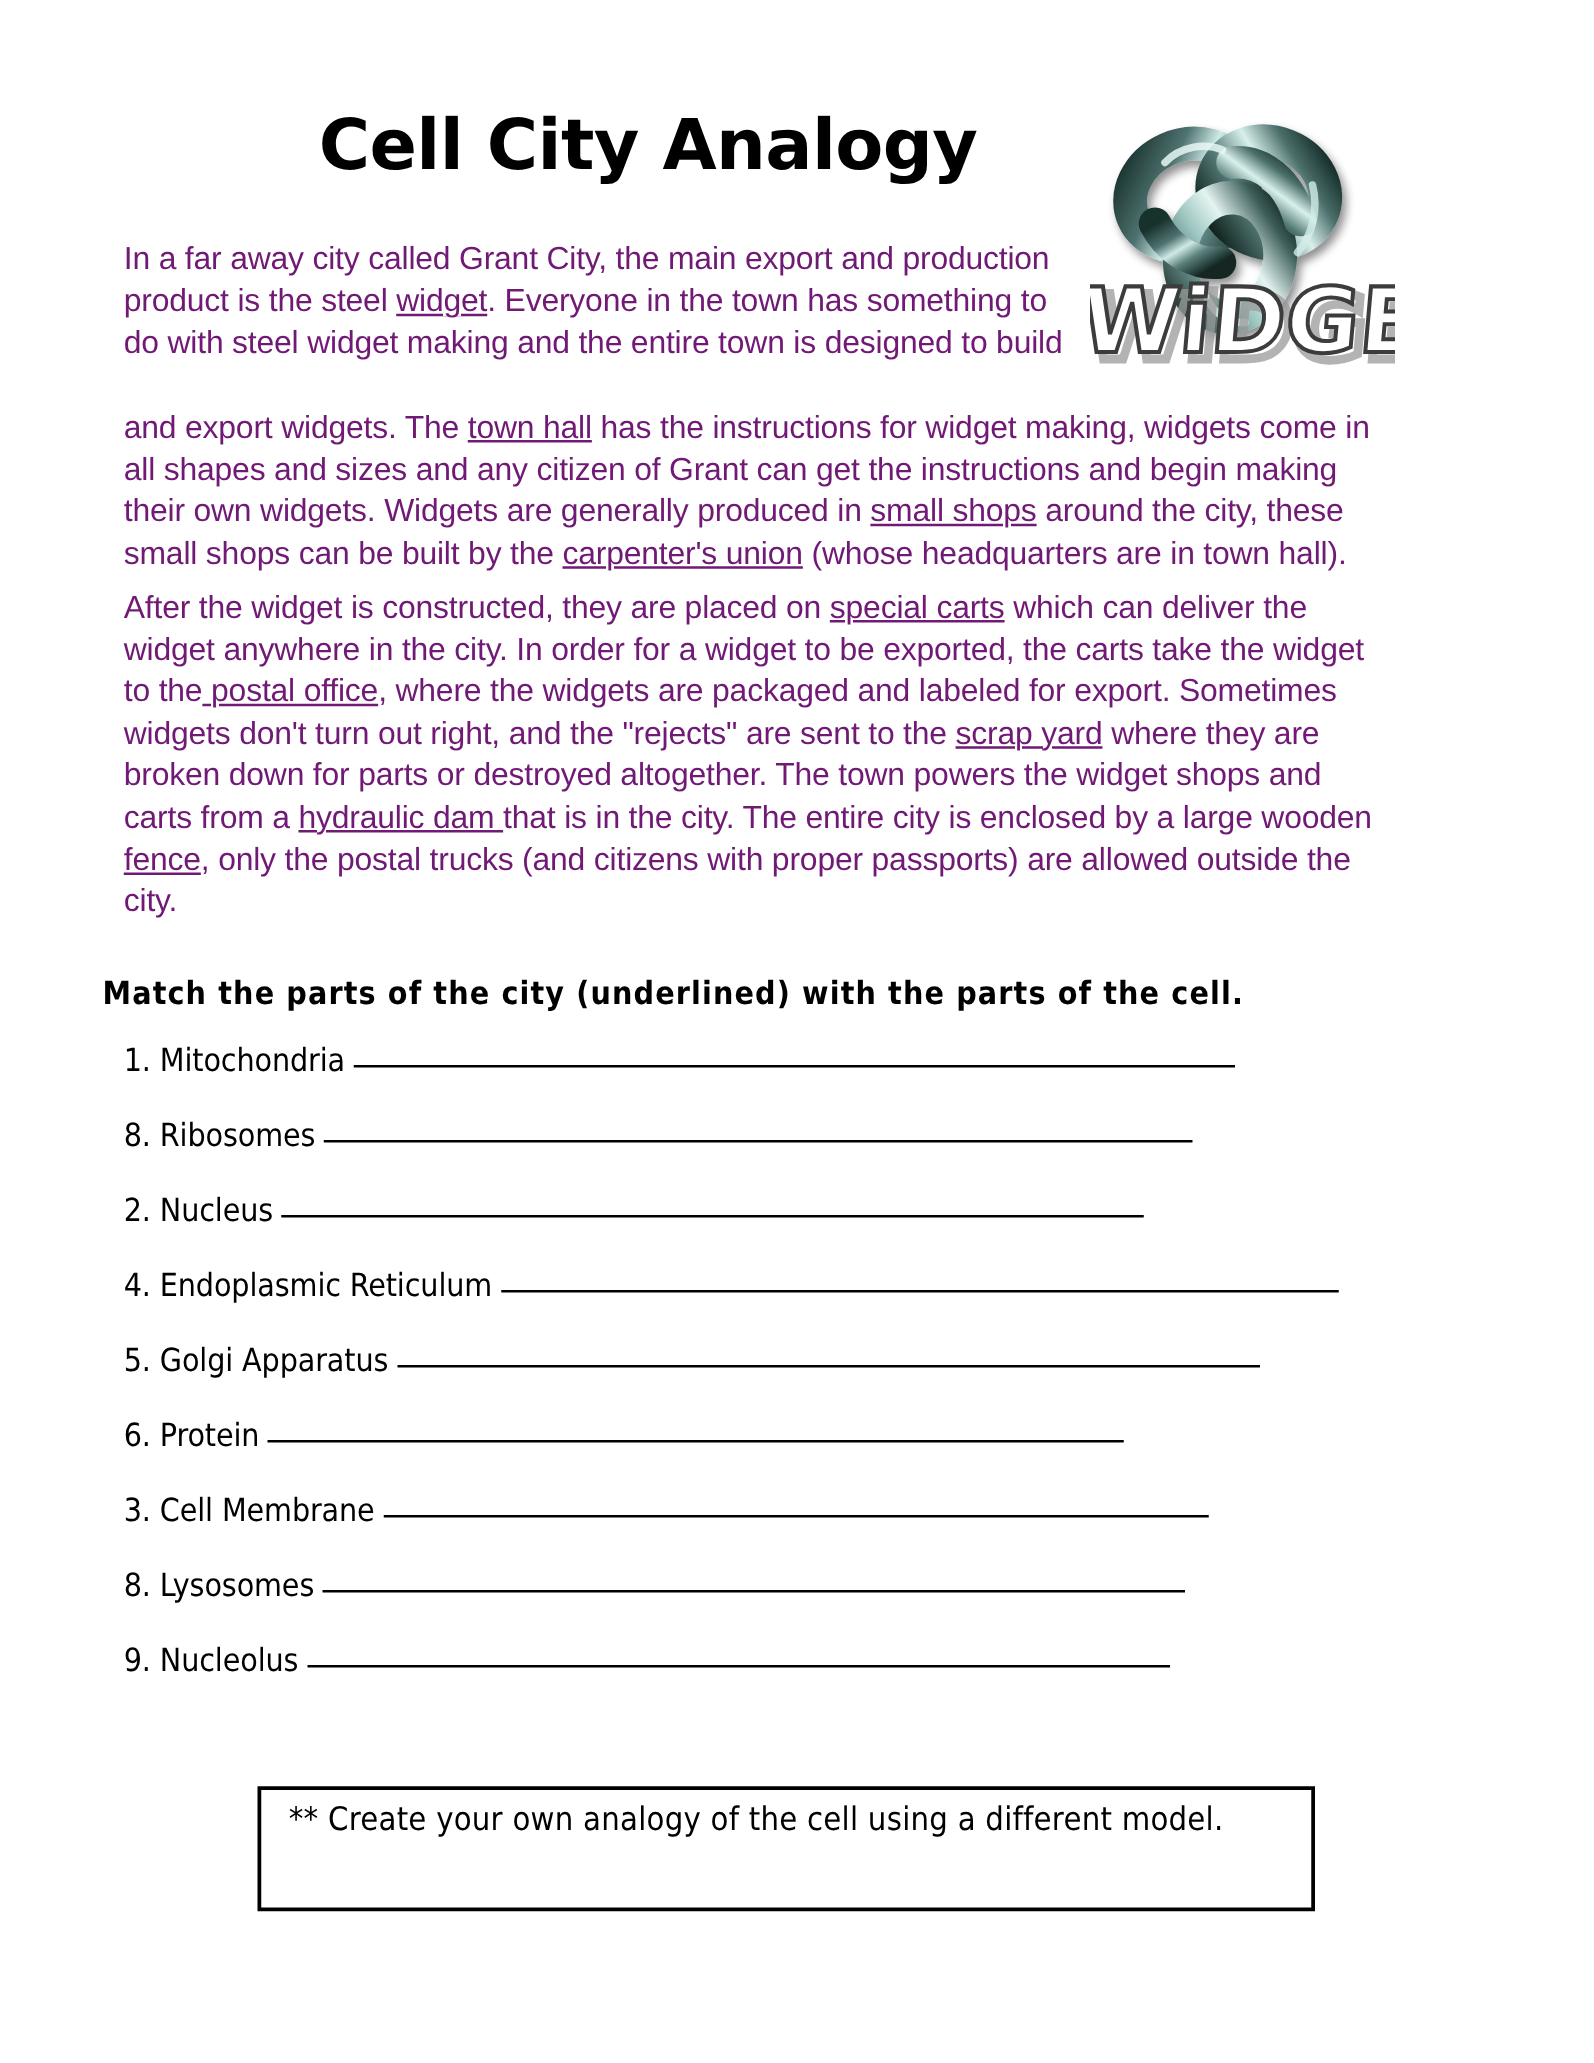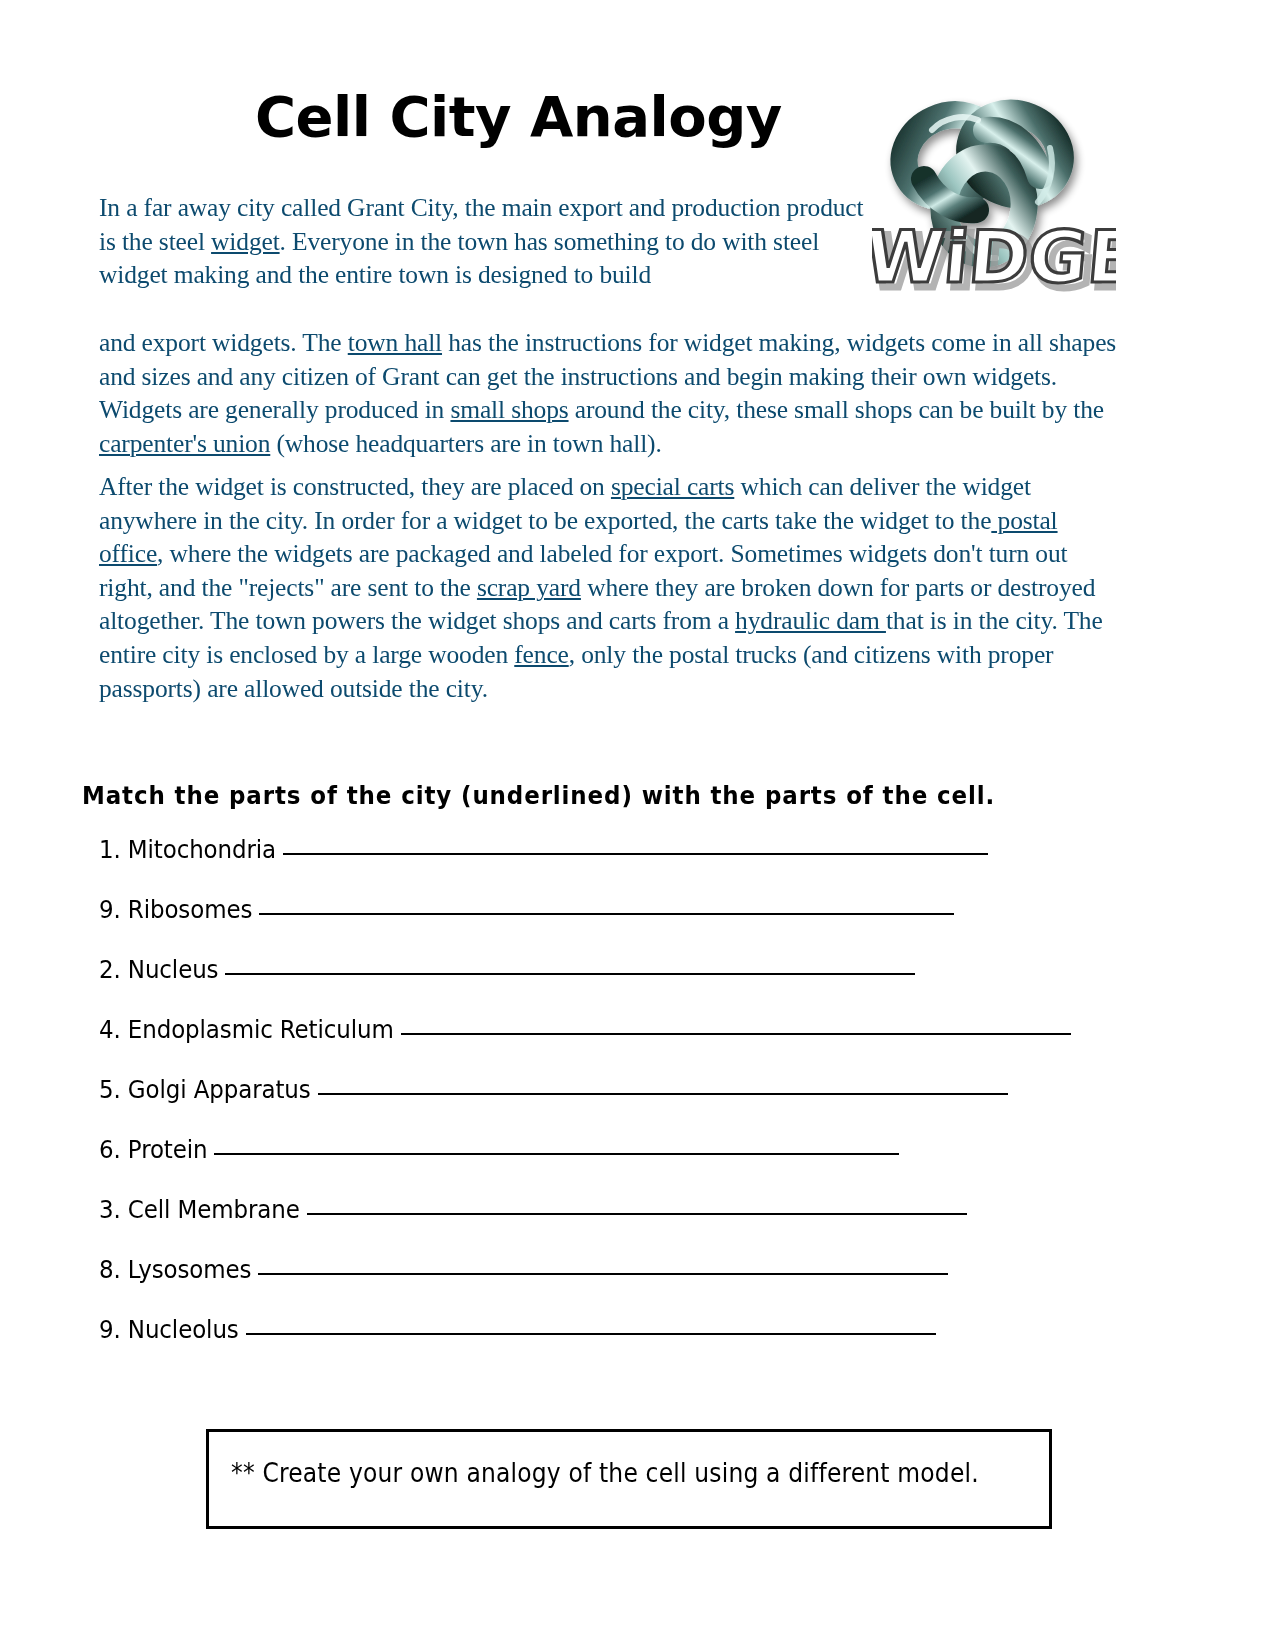--- a/index.html
+++ b/index.html
@@ -38,24 +38,24 @@
     width: 244px;
     height: 216px;
   }
   #logo svg { display: block; }
 
   
   .body-col {
     position: absolute;
     left: 99px;
     width: 1018px;
-    font-family: Liberation Serif, serif;
+    font-family: Liberation Sans, sans-serif;
     font-size: 25.5px;
     line-height: 33.6px;
-    color: #0c4a6e;
+    color: #701a75;
     text-align: left;
     letter-spacing: -0.15px;
   }
   #para1 { top: 191px; width: 770px; }
   #para1-rest { top: 326px; width: 1018px; }
   #para2 { top: 470px; width: 1018px; }
 
   .u { text-decoration: underline; text-decoration-thickness: 2px; text-underline-offset: 2px; }
 
   
@@ -100,21 +100,21 @@
   #bottom-box {
     position: absolute;
     left: 206px;
     top: 1429px;
     width: 846px;
     height: 100px;
     border: 3px solid #000;
     box-sizing: border-box;
   }
   #bottom-box .bb-inner {
-    padding: 22px 0 0 22px;
+    padding: 5px 0 0 22px;
     font-family: "DejaVu Sans Condensed", "DejaVu Sans", sans-serif;
     font-size: 26px;
     line-height: 39px;
     letter-spacing: 0.2px;
     white-space: nowrap;
   }
 </style>
 </head>
 <body>
 
@@ -193,21 +193,21 @@
 </div>
 
 <div id="match-heading">Match the parts of the city (underlined) with the parts of the cell.</div>
 
 <div id="answer-list">
     <div class="answer-row">
       <span class="answer-label">1. Mitochondria</span>
       <span class="answer-blank" style="width: 705px;"></span>
     </div>
     <div class="answer-row">
-      <span class="answer-label">9. Ribosomes</span>
+      <span class="answer-label">8. Ribosomes</span>
       <span class="answer-blank" style="width: 695px;"></span>
     </div>
     <div class="answer-row">
       <span class="answer-label">2. Nucleus</span>
       <span class="answer-blank" style="width: 690px;"></span>
     </div>
     <div class="answer-row">
       <span class="answer-label">4. Endoplasmic Reticulum</span>
       <span class="answer-blank" style="width: 670px;"></span>
     </div>

